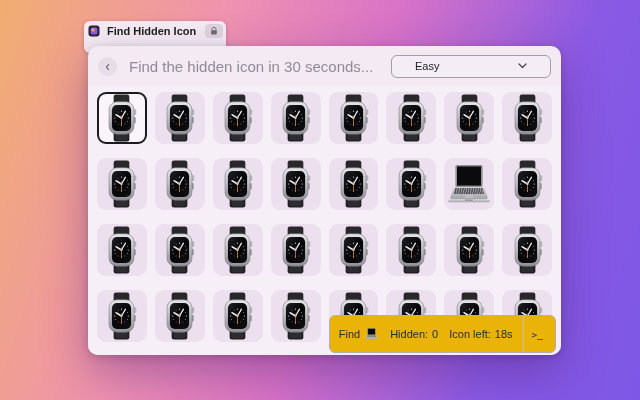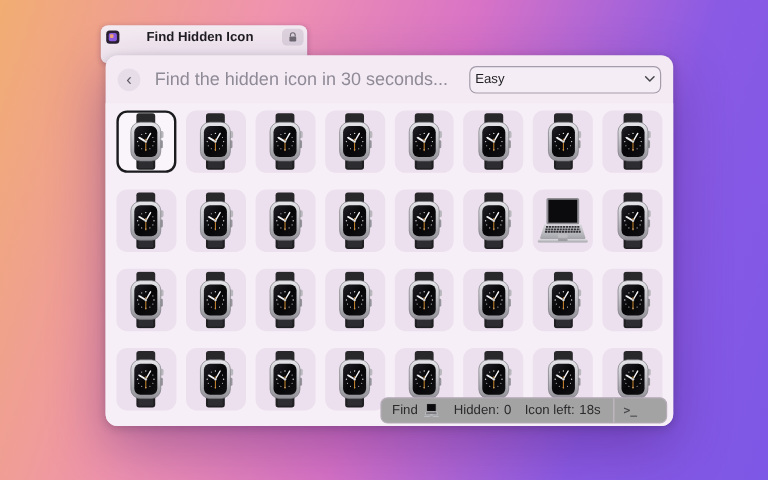--- a/index.html
+++ b/index.html
@@ -1,49 +1,49 @@
 <!DOCTYPE html>
 <html><head>
 <meta charset="utf-8">
 <style>
   html,body{margin:0;padding:0;}
   body{width:640px;height:400px;overflow:hidden;font-family:"Liberation Sans","DejaVu Sans",sans-serif;-webkit-font-smoothing:antialiased;}
   .stage{position:relative;width:640px;height:400px;}
 
   
-  .badge{position:absolute;left:84px;top:21px;height:20px;display:flex;align-items:center;gap:22px;
+  .badge{position:absolute;left:84px;top:21px;height:20px;display:flex;align-items:center;gap:7px;
          background:#f4ebf2;border-radius:6px;padding:0 3px 12px 4px;
          box-shadow:0 1px 4px rgba(60,20,70,.25);}
   .badge-title{font-size:11px;font-weight:700;color:#1d1d1f;white-space:nowrap;padding-right:2px;}
   .app-ico{width:12px;height:12px;display:block;}
   .lock-chip{width:18px;height:14px;border-radius:4px;background:#ded4de;display:flex;align-items:center;justify-content:center;}
 
   
   .window{position:absolute;left:88px;top:46px;width:473px;height:309px;background:#f3eaf4;border-radius:10px;
           box-shadow:0 18px 45px rgba(70,25,110,.38),0 2px 8px rgba(0,0,0,.18);}
   .header{height:40px;display:flex;align-items:center;padding:0 10px;}
   .back-btn{width:19px;height:19px;border-radius:50%;border:none;background:#e6dde8;color:#5c5861;
             font-size:14px;line-height:17px;text-align:center;padding:0;cursor:pointer;flex:0 0 auto;display:flex;align-items:center;justify-content:center;}
   .prompt{margin-left:12px;font-size:15px;color:#8f8b96;flex:1 1 auto;white-space:nowrap;overflow:hidden;}
   .select{width:160px;height:23px;border:1px solid #a59caa;border-radius:6px;display:flex;align-items:center;
-          padding:0 4px;box-sizing:border-box;background:rgba(255,255,255,0.15);cursor:pointer;flex:0 0 auto;}
+          padding:0 23px;box-sizing:border-box;background:rgba(255,255,255,0.15);cursor:pointer;flex:0 0 auto;}
   .select-value{font-size:11px;color:#1d1d1f;flex:1;}
 
   
   .grid-area{position:absolute;left:0;right:0;top:40px;bottom:0;background:#f6eff7;border-radius:0 0 10px 10px;
              display:grid;grid-template-columns:repeat(8,1fr);grid-auto-rows:52px;column-gap:8px;row-gap:14px;
              padding:6px 9px 0 9px;box-sizing:border-box;}
   .cell{background:#ecdfee;border-radius:9px;display:flex;align-items:center;justify-content:center;cursor:pointer;box-sizing:border-box;}
   .cell.selected{background:#faf5fa;border:2px solid #1b1b1e;}
   .cell svg{display:block;}
 
   
-  .statusbar{position:absolute;right:5px;bottom:2px;height:22px;display:flex;align-items:center;
-             background:#a3a3a3;border:1px solid #b5acb8;border-radius:6px;font-size:11px;color:#2b2b2e;
-             padding:0 16px 0 9px;box-sizing:border-box;z-index:5;}
+  .statusbar{position:absolute;right:5px;bottom:2px;height:38px;display:flex;align-items:center;
+             background:#eab308;border:1px solid #b5acb8;border-radius:6px;font-size:11px;color:#2b2b2e;
+             padding:0 4px 0 9px;box-sizing:border-box;z-index:5;}
   .statusbar .grp{display:flex;align-items:center;gap:4px;white-space:nowrap;}
   .statusbar .sep-space{width:11px;}
   .term{border-left:1px solid #c2bac4;align-self:stretch;display:flex;align-items:center;padding:0 8px;margin-left:10px;
         font-family:"DejaVu Sans Mono","Liberation Mono",monospace;font-size:9.5px;font-weight:700;color:#4a4a4e;}
   .mini-laptop{width:15px;height:12px;}
   .hidden-defs{position:absolute;width:0;height:0;overflow:hidden;}
 </style>
 </head>
 <body>
 

